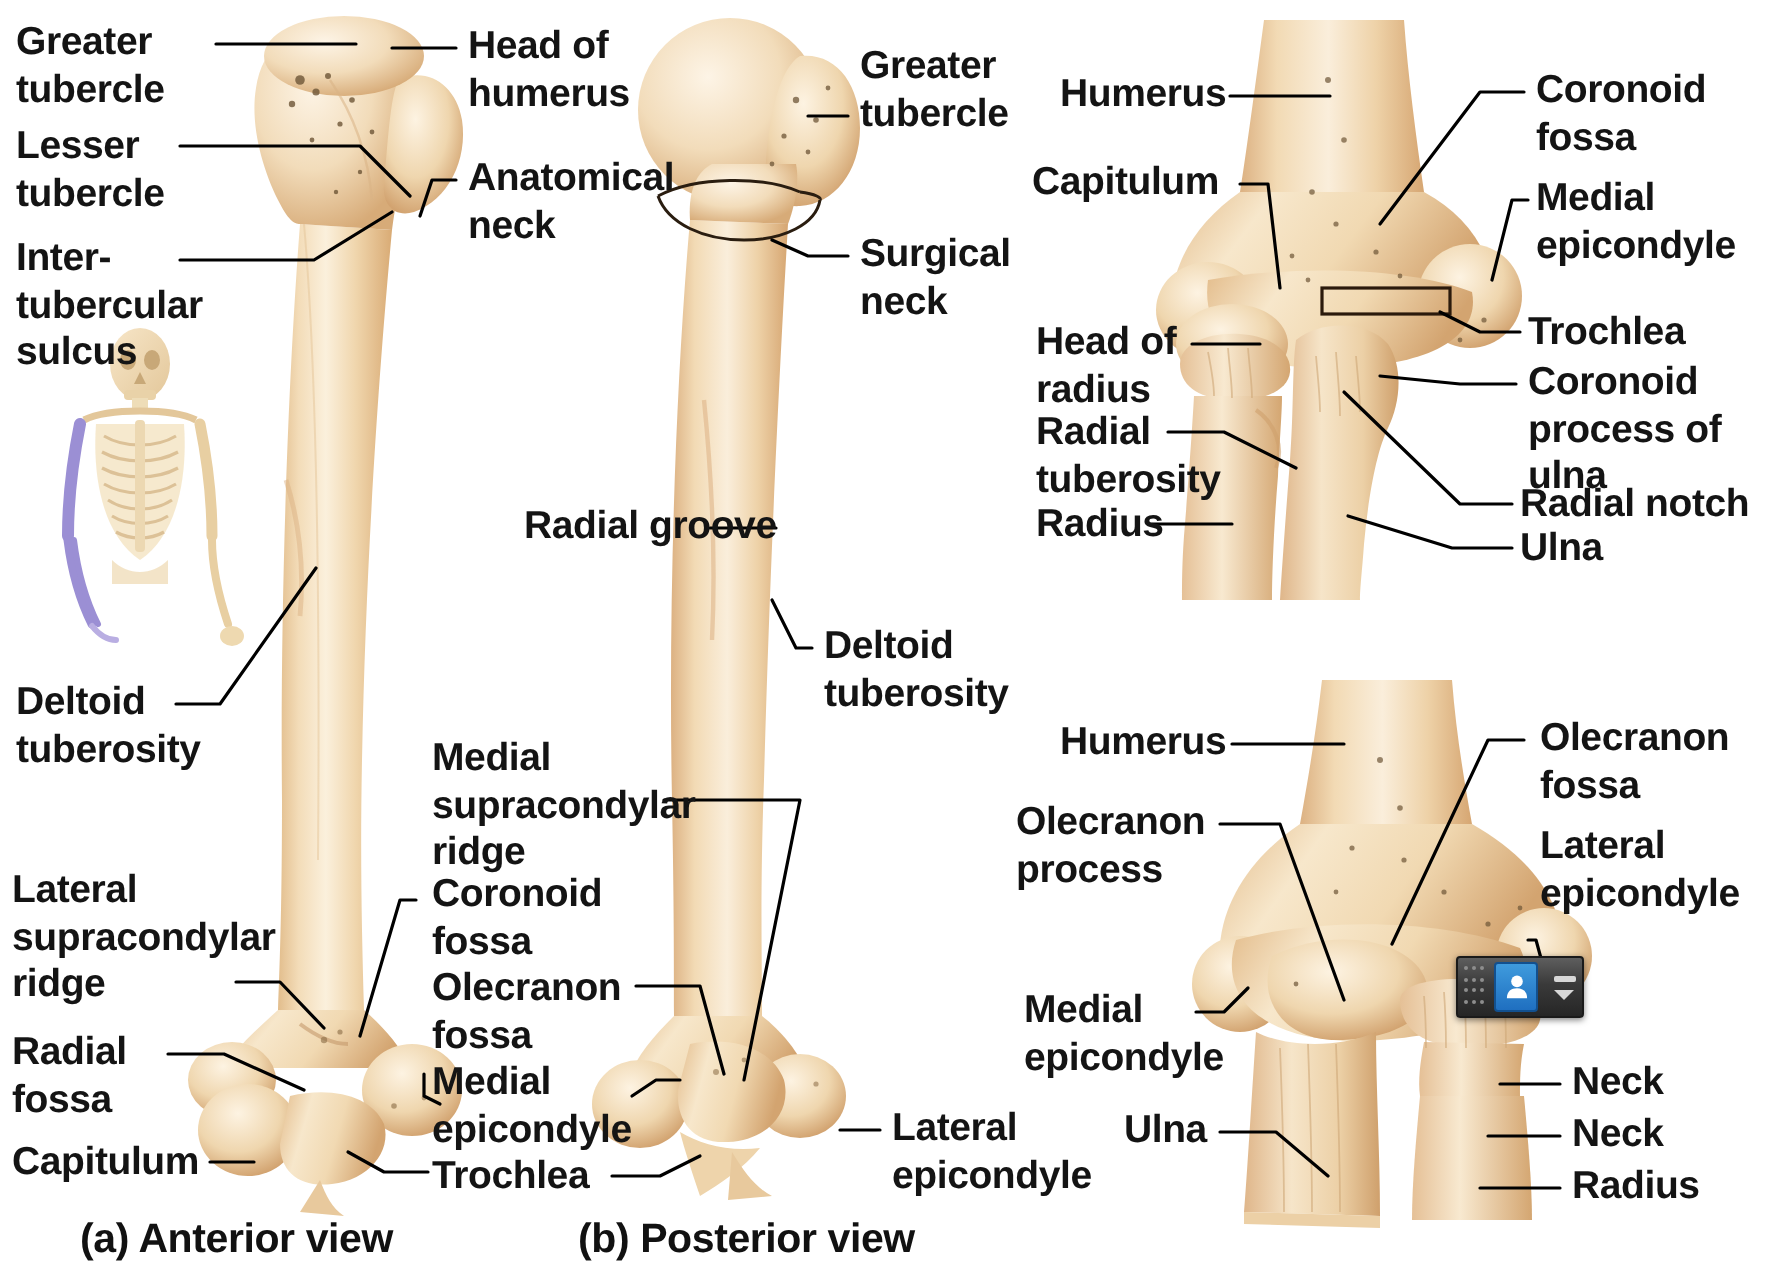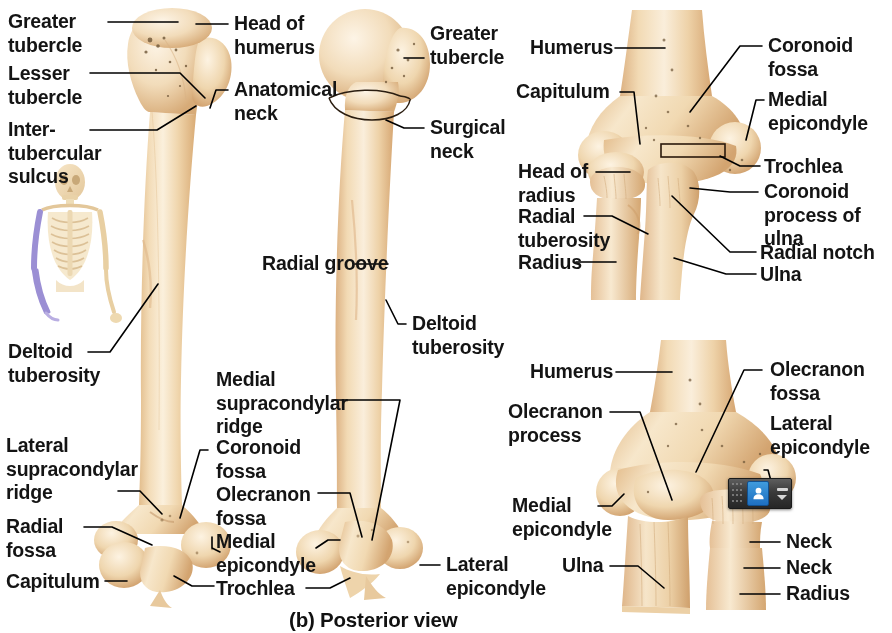--- a/index.html
+++ b/index.html
@@ -528,20 +528,21 @@
 epicondyle</div>
   <div class="lbl" style="left:562px; top:554px;">Ulna</div>
   <div class="lbl" style="left:770px; top:358px;">Olecranon
 fossa</div>
   <div class="lbl" style="left:770px; top:412px;">Lateral
 epicondyle</div>
   <div class="lbl" style="left:786px; top:530px;">Neck</div>
   <div class="lbl" style="left:786px; top:556px;">Neck</div>
   <div class="lbl" style="left:786px; top:582px;">Radius</div>
 
+  <div class="cap" style="left:40px;  top:608px;">(a) Anterior view</div>
   <div class="cap" style="left:289px; top:608px;">(b) Posterior view</div>
 
   <div id="toolwidget">
     <div id="tw-grip">
       <i></i>
         <i></i>
         <i></i>
         <i></i>
         <i></i>
         <i></i>

